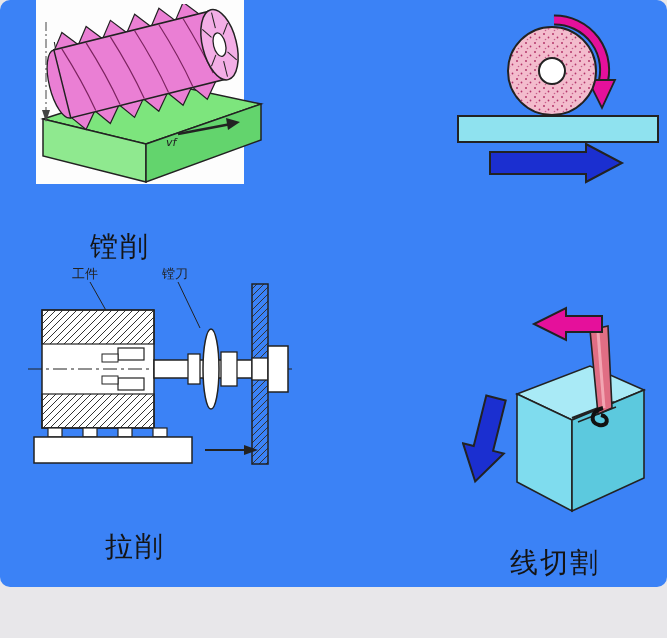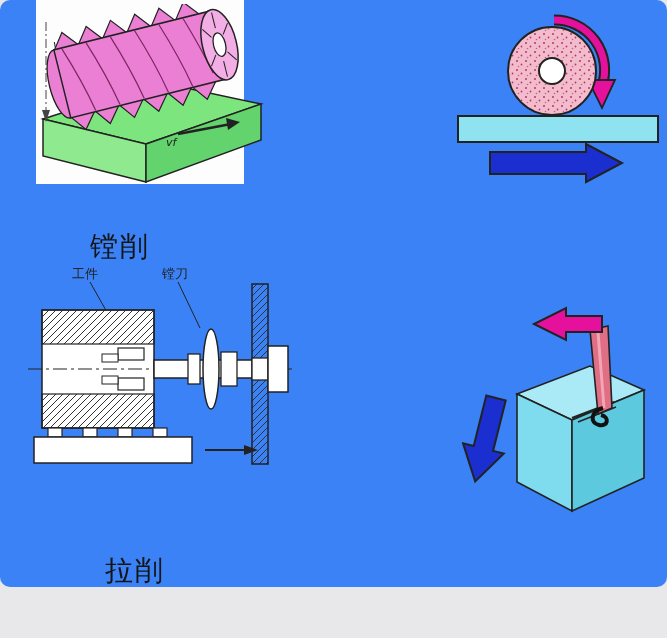--- a/index.html
+++ b/index.html
@@ -21,21 +21,21 @@
     width:220px;
     text-align:center;
     font-size:28px;
     color:#141414;
     font-weight:500;
     letter-spacing:2px;
     font-family:"DejaVu Sans","Liberation Sans",sans-serif;
   }
   .lbl-milling{left:10px;top:192px;margin-top:36px;}
   .lbl-grinding{left:425px;top:192px;}
-  .lbl-broaching{left:25px;top:528px;margin-top:24px;}
+  .lbl-broaching{left:25px;top:528px;}
   .lbl-wirecut{left:445px;top:544px;}
   svg text{font-family:"DejaVu Sans","Liberation Sans",sans-serif;}
 </style>
 </head>
 <body>
 
 <div class="page">
 
   <div class="white-backdrop"></div>
 
@@ -204,14 +204,15 @@
 
     <polygon points="140,20 104,20 104,12 72,28 104,44 104,36 140,36" fill="#e5109b" stroke="#222" stroke-width="2"></polygon>
 
     <g transform="translate(34,102) rotate(14)">
       <polygon points="-10,0 10,0 10,52 21,52 0,86 -21,52 -10,52" fill="#1b2fd0" stroke="#222" stroke-width="2"></polygon>
     </g>
   </svg>
 
   <div class="cell-label lbl-milling">镗削</div>
   <div class="cell-label lbl-broaching">拉削</div>
+  <div class="cell-label lbl-wirecut">线切割</div>
 
 </div>
 
 </body></html>

